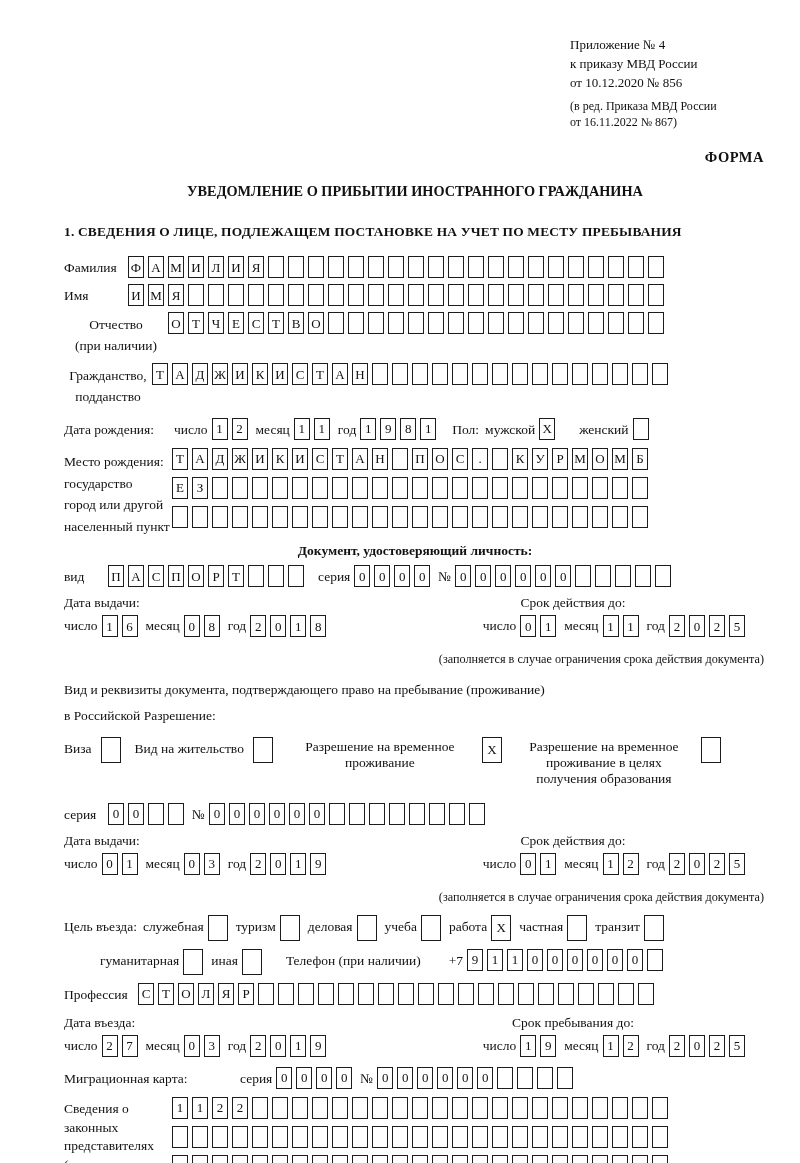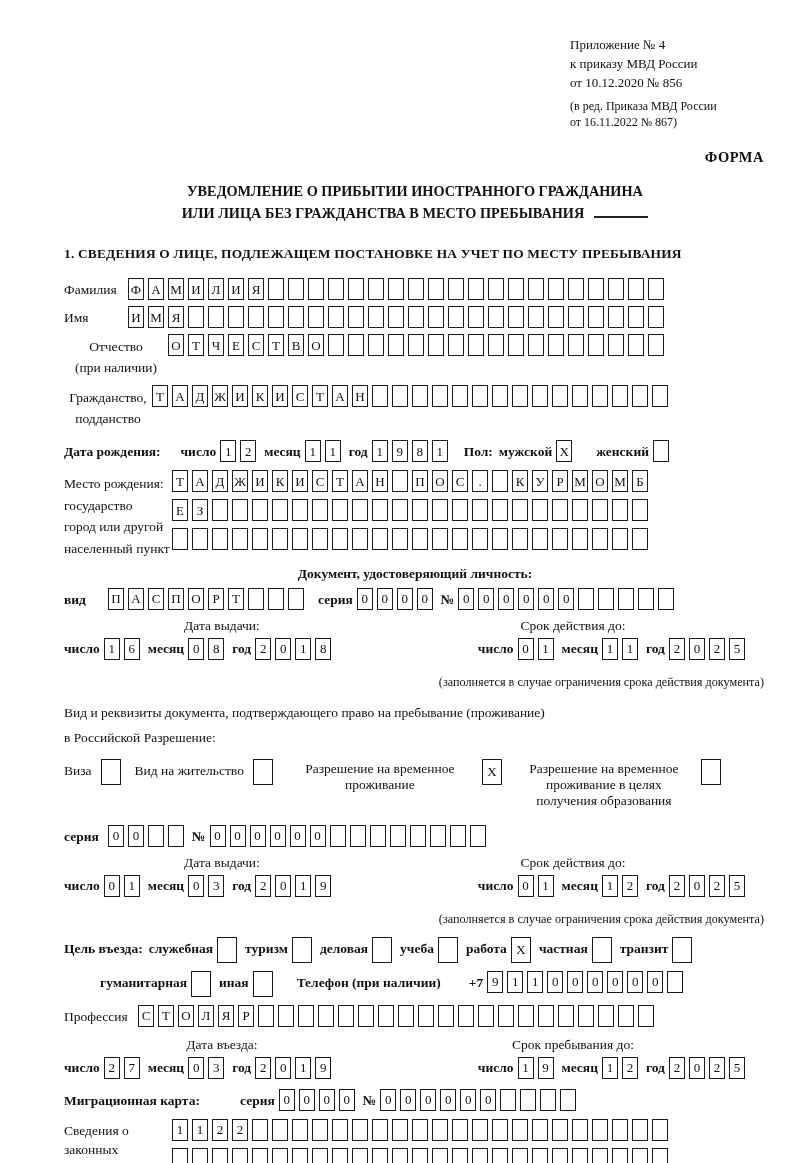--- a/index.html
+++ b/index.html
@@ -22,27 +22,27 @@
   .lbl.two div { line-height: 1.55; text-align: center; }
   .boxes { display: inline-flex; gap: 4px; flex-wrap: nowrap; }
   .cell {
     display: inline-flex; align-items: center; justify-content: center;
     width: 16px; height: 22px; border: 1.6px solid #1c1c1c;
     font-size: 13px; line-height: 1; background: #fff; flex: 0 0 auto;
   }
   .boxes.big .cell { width: 20px; height: 26px; }
   .stackrows .boxes { margin-bottom: 7px; }
 
-  .w { padding: 3px 4px 0 8px; white-space: nowrap; font-weight: bold; }
+  .w { padding: 3px 4px 0 8px; white-space: nowrap; }
   .w.first { padding-left: 0; }
 
   .center-bold { text-align: center; font-weight: bold; margin: 6px 0 6px 0; }
 
   .dheads { display: flex; margin-top: 8px; }
-  .dheads .h1 { width: 45%; text-align: center; }
+  .dheads .h1 { width: 45%; }
   .dheads .h2 { width: 55%; text-align: center; }
   .drow { display: flex; justify-content: space-between; width: 97%; margin-top: 4px; }
   .dgroup { display: flex; align-items: flex-start; }
   .note { text-align: right; font-size: 12.2px; margin: 15px 2px 10px 0; }
 
   .plain { line-height: 1.9; }
   .ptypes { display: flex; align-items: flex-start; gap: 14px; margin: 8px 0 16px 0; }
   .ptype { display: flex; align-items: flex-start; gap: 9px; }
   .ptype .t { padding-top: 4px; }
   .ptype .t.wrap2 { width: 186px; text-align: center; padding-top: 2px; }
@@ -64,23 +64,20 @@
   <div class="small">
     <div>(в ред. Приказа МВД России</div>
     <div>от 16.11.2022 № 867)</div>
   </div>
 </div>
 
 <div class="forma">ФОРМА</div>
 
 <div class="title">
   <div>УВЕДОМЛЕНИЕ О ПРИБЫТИИ ИНОСТРАННОГО ГРАЖДАНИНА</div>
-  <div>
-    <span>ИЛИ ЛИЦА БЕЗ ГРАЖДАНСТВА В МЕСТО ПРЕБЫВАНИЯ</span><span class="title-underline"></span>
-  </div>
 </div>
 
 <div class="sec-head">1. СВЕДЕНИЯ О ЛИЦЕ, ПОДЛЕЖАЩЕМ ПОСТАНОВКЕ НА УЧЕТ ПО МЕСТУ ПРЕБЫВАНИЯ</div>
 
 <div class="row">
   <span class="lbl" style="width:64px">Фамилия</span>
   <span class="boxes">
       <span class="cell">Ф</span>
       <span class="cell">А</span>
       <span class="cell">М</span>

